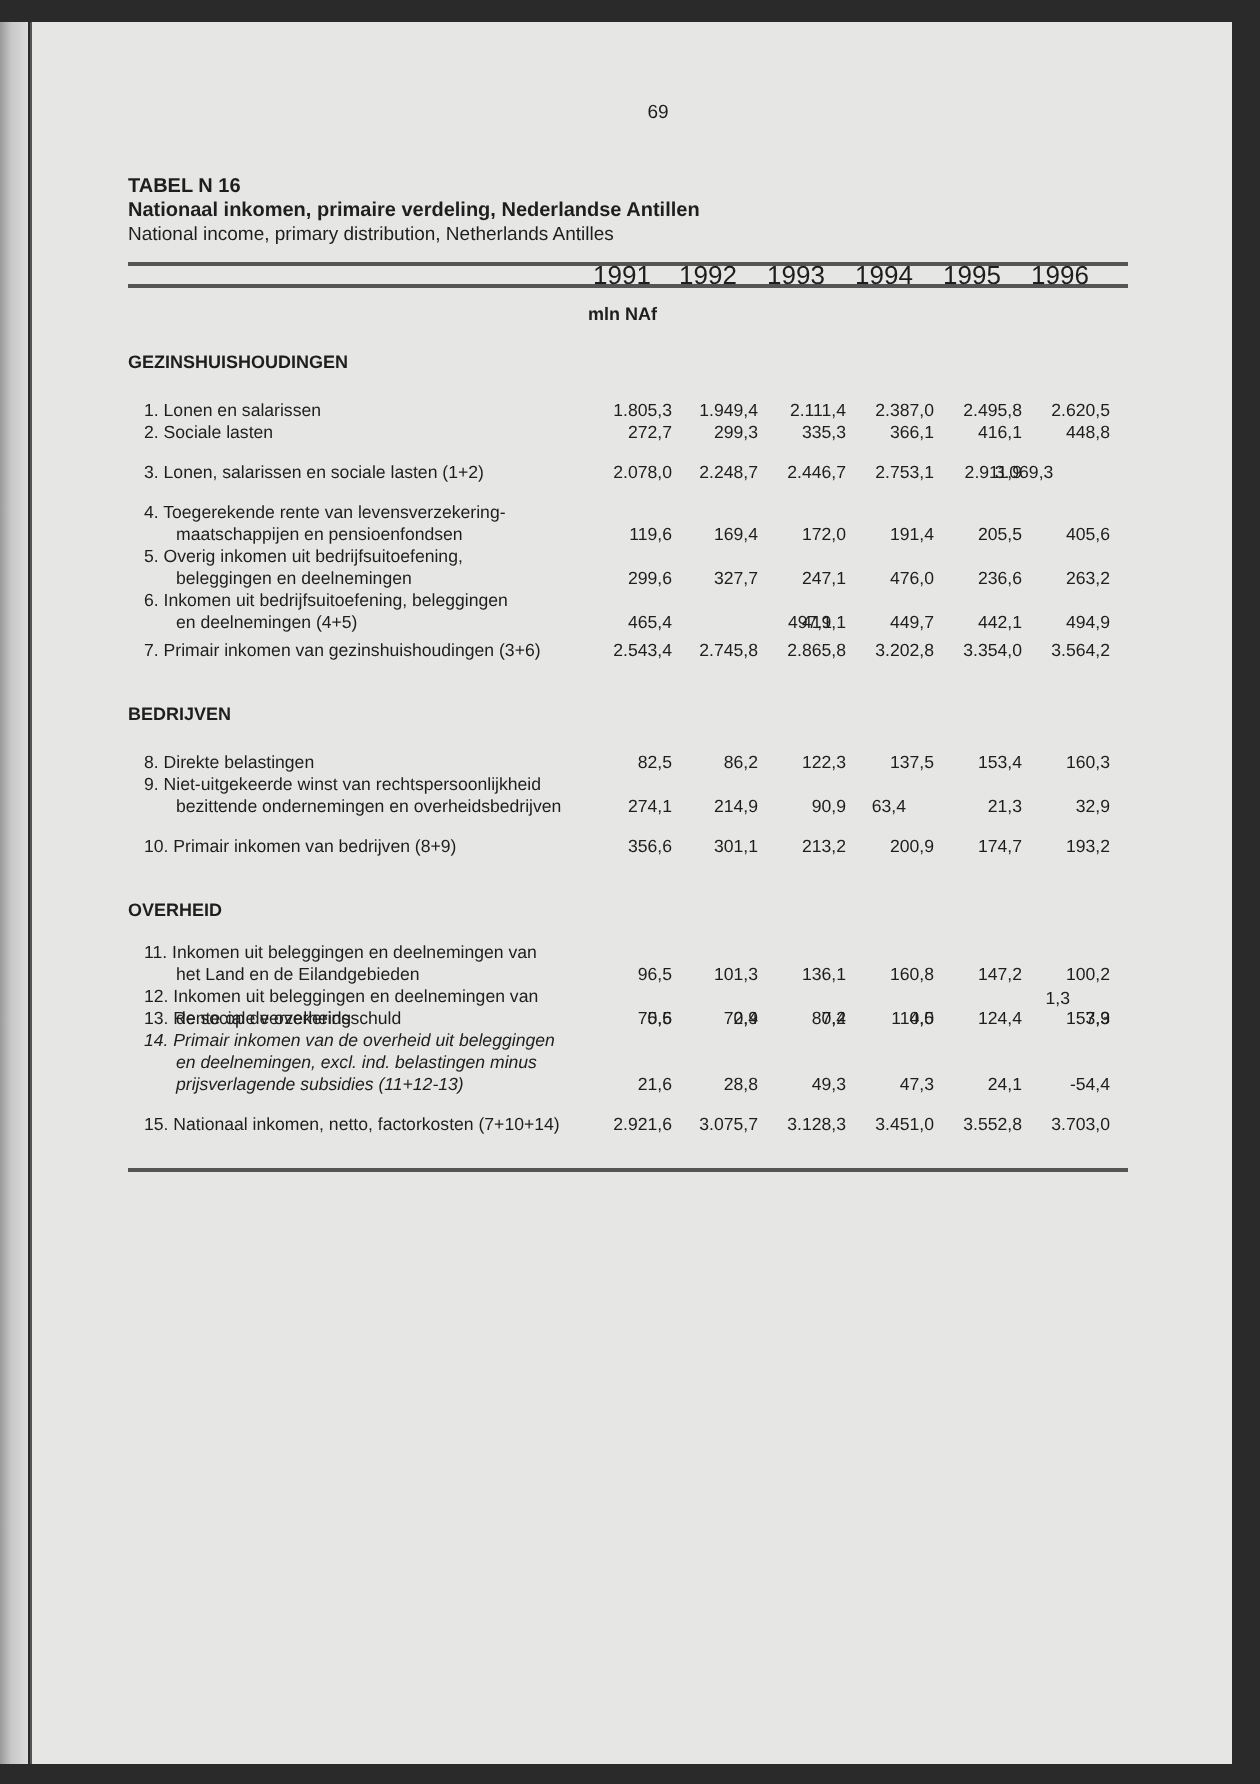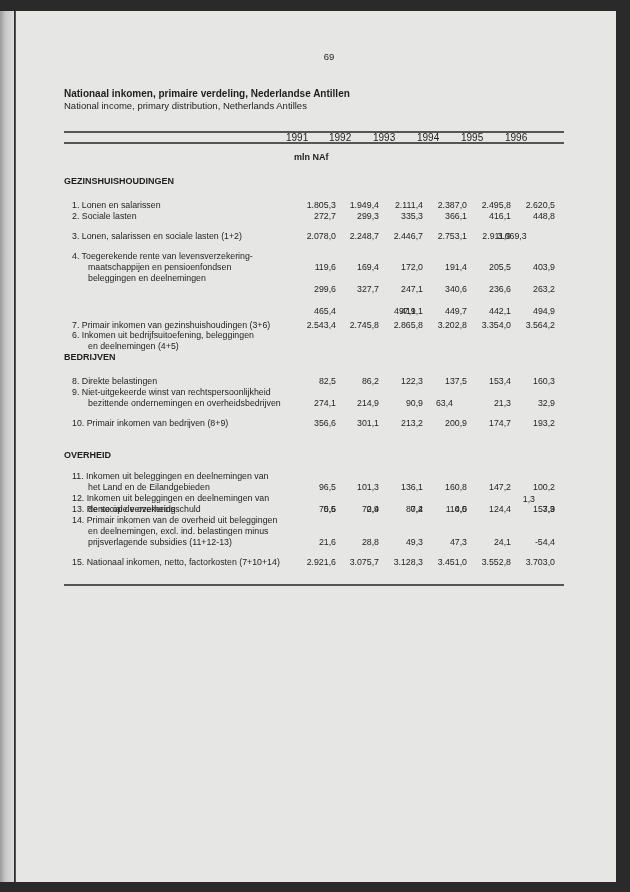--- a/index.html
+++ b/index.html
@@ -26,40 +26,41 @@
   .tabel-id { font-size: 10px; font-weight: bold; line-height: 12px; }
   .title-nl { font-size: 10px; font-weight: bold; line-height: 12px; }
   .title-en { font-size: 9.5px; line-height: 12px; }
 
   .rule { position: absolute; left: 48px; width: 500px; background: #555; }
   .rule.top { top: 120px; height: 2px; }
   .rule.mid { top: 131px; height: 2px; }
   .rule.bottom { top: 573px; height: 2px; }
 
   .year-row { position: absolute; top: 121px; left: 48px; width: 500px; height: 11px; }
-  .year { position: absolute; top: 0; width: 50px; text-align: left; font-size: 10px; line-height: 11px; }
+  .year { position: absolute; top: 0; width: 50px; text-align: center; font-size: 13px; line-height: 11px; }
 
   .unit { position: absolute; top: 141px; left: 278px; font-size: 9px; font-weight: bold; }
 
   .row { position: absolute; left: 48px; width: 500px; font-size: 8.8px; line-height: 11px; }
   .section-head { position: absolute; left: 48px; font-size: 9px; font-weight: bold; }
   .label { position: absolute; left: 0; width: 240px; white-space: nowrap; }
   .label .ln { display: block; }
   .label .ln.indent { padding-left: 16px; }
   .val { position: absolute; width: 50px; text-align: right; }
 </style>
 </head>
 <body>
 
 <div class="left-strip"></div>
 
 <div class="page">
   <div class="page-number">69</div>
 
   <div class="title-block">
+    <div class="tabel-id">TABEL N 16</div>
     <div class="title-nl">Nationaal inkomen, primaire verdeling, Nederlandse Antillen</div>
     <div class="title-en">National income, primary distribution, Netherlands Antilles</div>
   </div>
 
   <div class="rule top"></div>
   <div class="year-row">
     <span class="year" style="left:222px">1991</span>
     <span class="year" style="left:265px">1992</span>
     <span class="year" style="left:309px">1993</span>
     <span class="year" style="left:353px">1994</span>
@@ -108,35 +109,36 @@
       <div class="row" style="top: 240px;">
         <div class="label" style="left: 8px;">
           <span class="ln">4. Toegerekende rente van levensverzekering-</span>
           <span class="ln indent">maatschappijen en pensioenfondsen</span>
         </div>
         <span class="val" style="left: 222px; top: 11px;">119,6</span>
         <span class="val" style="left: 265px; top: 11px;">169,4</span>
         <span class="val" style="left: 309px; top: 11px;">172,0</span>
         <span class="val" style="left: 353px; top: 11px;">191,4</span>
         <span class="val" style="left: 397px; top: 11px;">205,5</span>
-        <span class="val" style="left: 441px; top: 11px;">403,9</span>
+        <span class="val" style="left: 441px; top: 11px;">405,6</span>
       </div>
       <div class="row" style="top: 262px;">
         <div class="label" style="left: 8px;">
+          <span class="ln">5. Overig inkomen uit bedrijfsuitoefening,</span>
           <span class="ln indent">beleggingen en deelnemingen</span>
         </div>
         <span class="val" style="left: 222px; top: 11px;">299,6</span>
         <span class="val" style="left: 265px; top: 11px;">327,7</span>
         <span class="val" style="left: 309px; top: 11px;">247,1</span>
-        <span class="val" style="left: 353px; top: 11px;">340,6</span>
+        <span class="val" style="left: 353px; top: 11px;">476,0</span>
         <span class="val" style="left: 397px; top: 11px;">236,6</span>
         <span class="val" style="left: 441px; top: 11px;">263,2</span>
       </div>
       <div class="row" style="top: 284px;">
-        <div class="label" style="left: 8px; margin-top: 35px;">
+        <div class="label" style="left: 8px;">
           <span class="ln">6. Inkomen uit bedrijfsuitoefening, beleggingen</span>
           <span class="ln indent">en deelnemingen (4+5)</span>
         </div>
         <span class="val" style="left: 222px; top: 11px;">465,4</span>
         <span class="val" style="left: 265px; top: 11px; padding-left: 37px;">497,1</span>
         <span class="val" style="left: 309px; top: 11px;">419,1</span>
         <span class="val" style="left: 353px; top: 11px;">449,7</span>
         <span class="val" style="left: 397px; top: 11px;">442,1</span>
         <span class="val" style="left: 441px; top: 11px;">494,9</span>
       </div>
@@ -216,21 +218,21 @@
           <span class="ln">13. Rente op de overheidsschuld</span>
         </div>
         <span class="val" style="left: 222px; top: 0px;">75,5</span>
         <span class="val" style="left: 265px; top: 0px;">72,9</span>
         <span class="val" style="left: 309px; top: 0px;">87,2</span>
         <span class="val" style="left: 353px; top: 0px;">114,0</span>
         <span class="val" style="left: 397px; top: 0px;">124,4</span>
         <span class="val" style="left: 441px; top: 0px;">157,9</span>
       </div>
       <div class="row" style="top: 504px;">
-        <div class="label" style="left: 8px;">
+        <div class="label" style="left: 8px; font-style: italic;">
           <span class="ln">14. Primair inkomen van de overheid uit beleggingen</span>
           <span class="ln indent">en deelnemingen, excl. ind. belastingen minus</span>
           <span class="ln indent">prijsverlagende subsidies (11+12-13)</span>
         </div>
         <span class="val" style="left: 222px; top: 22px;">21,6</span>
         <span class="val" style="left: 265px; top: 22px;">28,8</span>
         <span class="val" style="left: 309px; top: 22px;">49,3</span>
         <span class="val" style="left: 353px; top: 22px;">47,3</span>
         <span class="val" style="left: 397px; top: 22px;">24,1</span>
         <span class="val" style="left: 441px; top: 22px;">-54,4</span>

